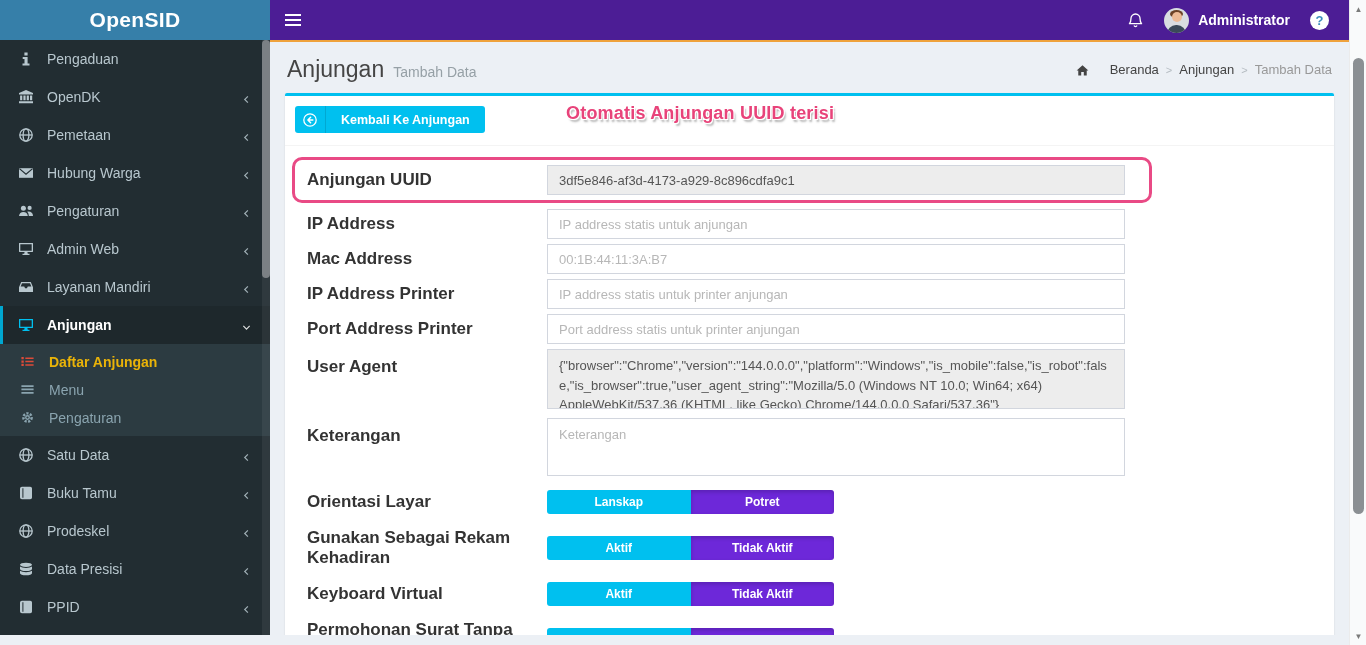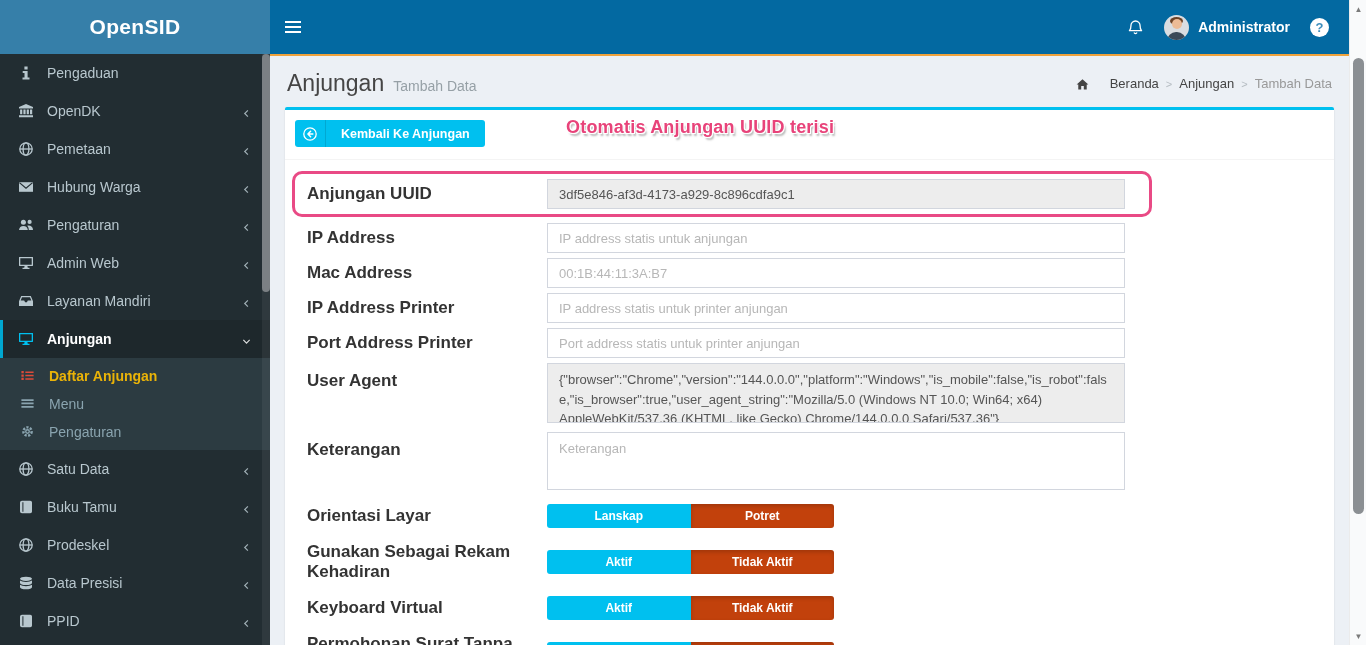--- a/index.html
+++ b/index.html
@@ -1,23 +1,23 @@
 <!DOCTYPE html>
 <html><head>
 <meta charset="utf-8">
 <style>
   * { box-sizing: border-box; margin: 0; padding: 0; }
   html,body { width:1366px; height:645px; overflow:hidden; }
   body { font-family:"Liberation Sans", sans-serif; background:#ecf0f5; position:relative; }
 
   
-  .header { display:flex; height:54px; width:1349px; }
+  .header { display:flex; height:40px; width:1349px; }
   .logo { width:270px; background:#367fa9; color:#fff; font-size:21px; font-weight:bold;
           display:flex; align-items:center; justify-content:center; letter-spacing:.3px; }
-  .navbar { flex:1; background:#0369a1; display:flex; align-items:center; padding:0 10px 0 0; }
+  .navbar { flex:1; background:#4c1d95; display:flex; align-items:center; padding:0 10px 0 0; }
   .hamburger { width:46px; height:50px; display:flex; flex-direction:column; justify-content:center;
                align-items:center; gap:3px; cursor:pointer; }
   .hamburger span { width:16px; height:2px; background:#fff; display:block; }
   .nav-right { margin-left:auto; display:flex; align-items:center; gap:20px; padding-right:10px; }
   .bell { width:17px; height:17px; color:#fff; }
   .bell svg { width:100%; height:100%; }
   .user-box { display:flex; align-items:center; gap:9px; }
   .avatar { width:25px; height:25px; border-radius:50%; background:#d9dde1; position:relative; overflow:hidden; }
   .avatar .hair { position:absolute; top:2px; left:6px; width:13px; height:8px; border-radius:50%; background:#6b4226; }
   .avatar .face { position:absolute; top:4px; left:7.5px; width:10px; height:10px; border-radius:50%; background:#ecbb96; }
@@ -88,21 +88,21 @@
   .f-field input { height:30px; padding:0 11px; }
   .f-field textarea { resize:none; padding:6px 11px; line-height:1.5; }
   .f-field .ro { background:#ededed; }
   .f-field input::placeholder, .f-field textarea::placeholder { color:#b7b7b7; opacity:1; }
   .ta-ua { height:60px; font-size:12.5px; }
   .ta-ket { height:58px; }
   .toggle { display:flex; width:287px; height:24px; border-radius:3px; overflow:hidden; margin:5px 0; }
   .toggle .seg { flex:1; display:flex; align-items:center; justify-content:center; color:#fff;
                  font-size:12px; font-weight:bold; cursor:pointer; }
   .toggle .seg.on { background:#00c0ef; }
-  .toggle .seg.off { background:#c2410c; box-shadow:inset 0 2px 4px rgba(0,0,0,.18); }
+  .toggle .seg.off { background:#6d28d9; box-shadow:inset 0 2px 4px rgba(0,0,0,.18); }
   .toggle-row { margin-bottom:9px; }
   .uuid-highlight { border:3px solid #e94a85; border-radius:10px; padding:5px 14px 5px 0;
                     margin:3px 0 6px -3px; width:860px; }
   .uuid-highlight .form-row { margin-bottom:0; }
 
   
   .pg-scroll { position:absolute; top:0; right:0; width:17px; height:645px; background:#f9fafb;
                border-left:1px solid #ebebeb; z-index:50; }
   .pg-arrow { position:absolute; left:0; width:17px; height:16px; display:flex; align-items:center;
               justify-content:center; font-size:8px; color:#7a7a7a; cursor:pointer; }

